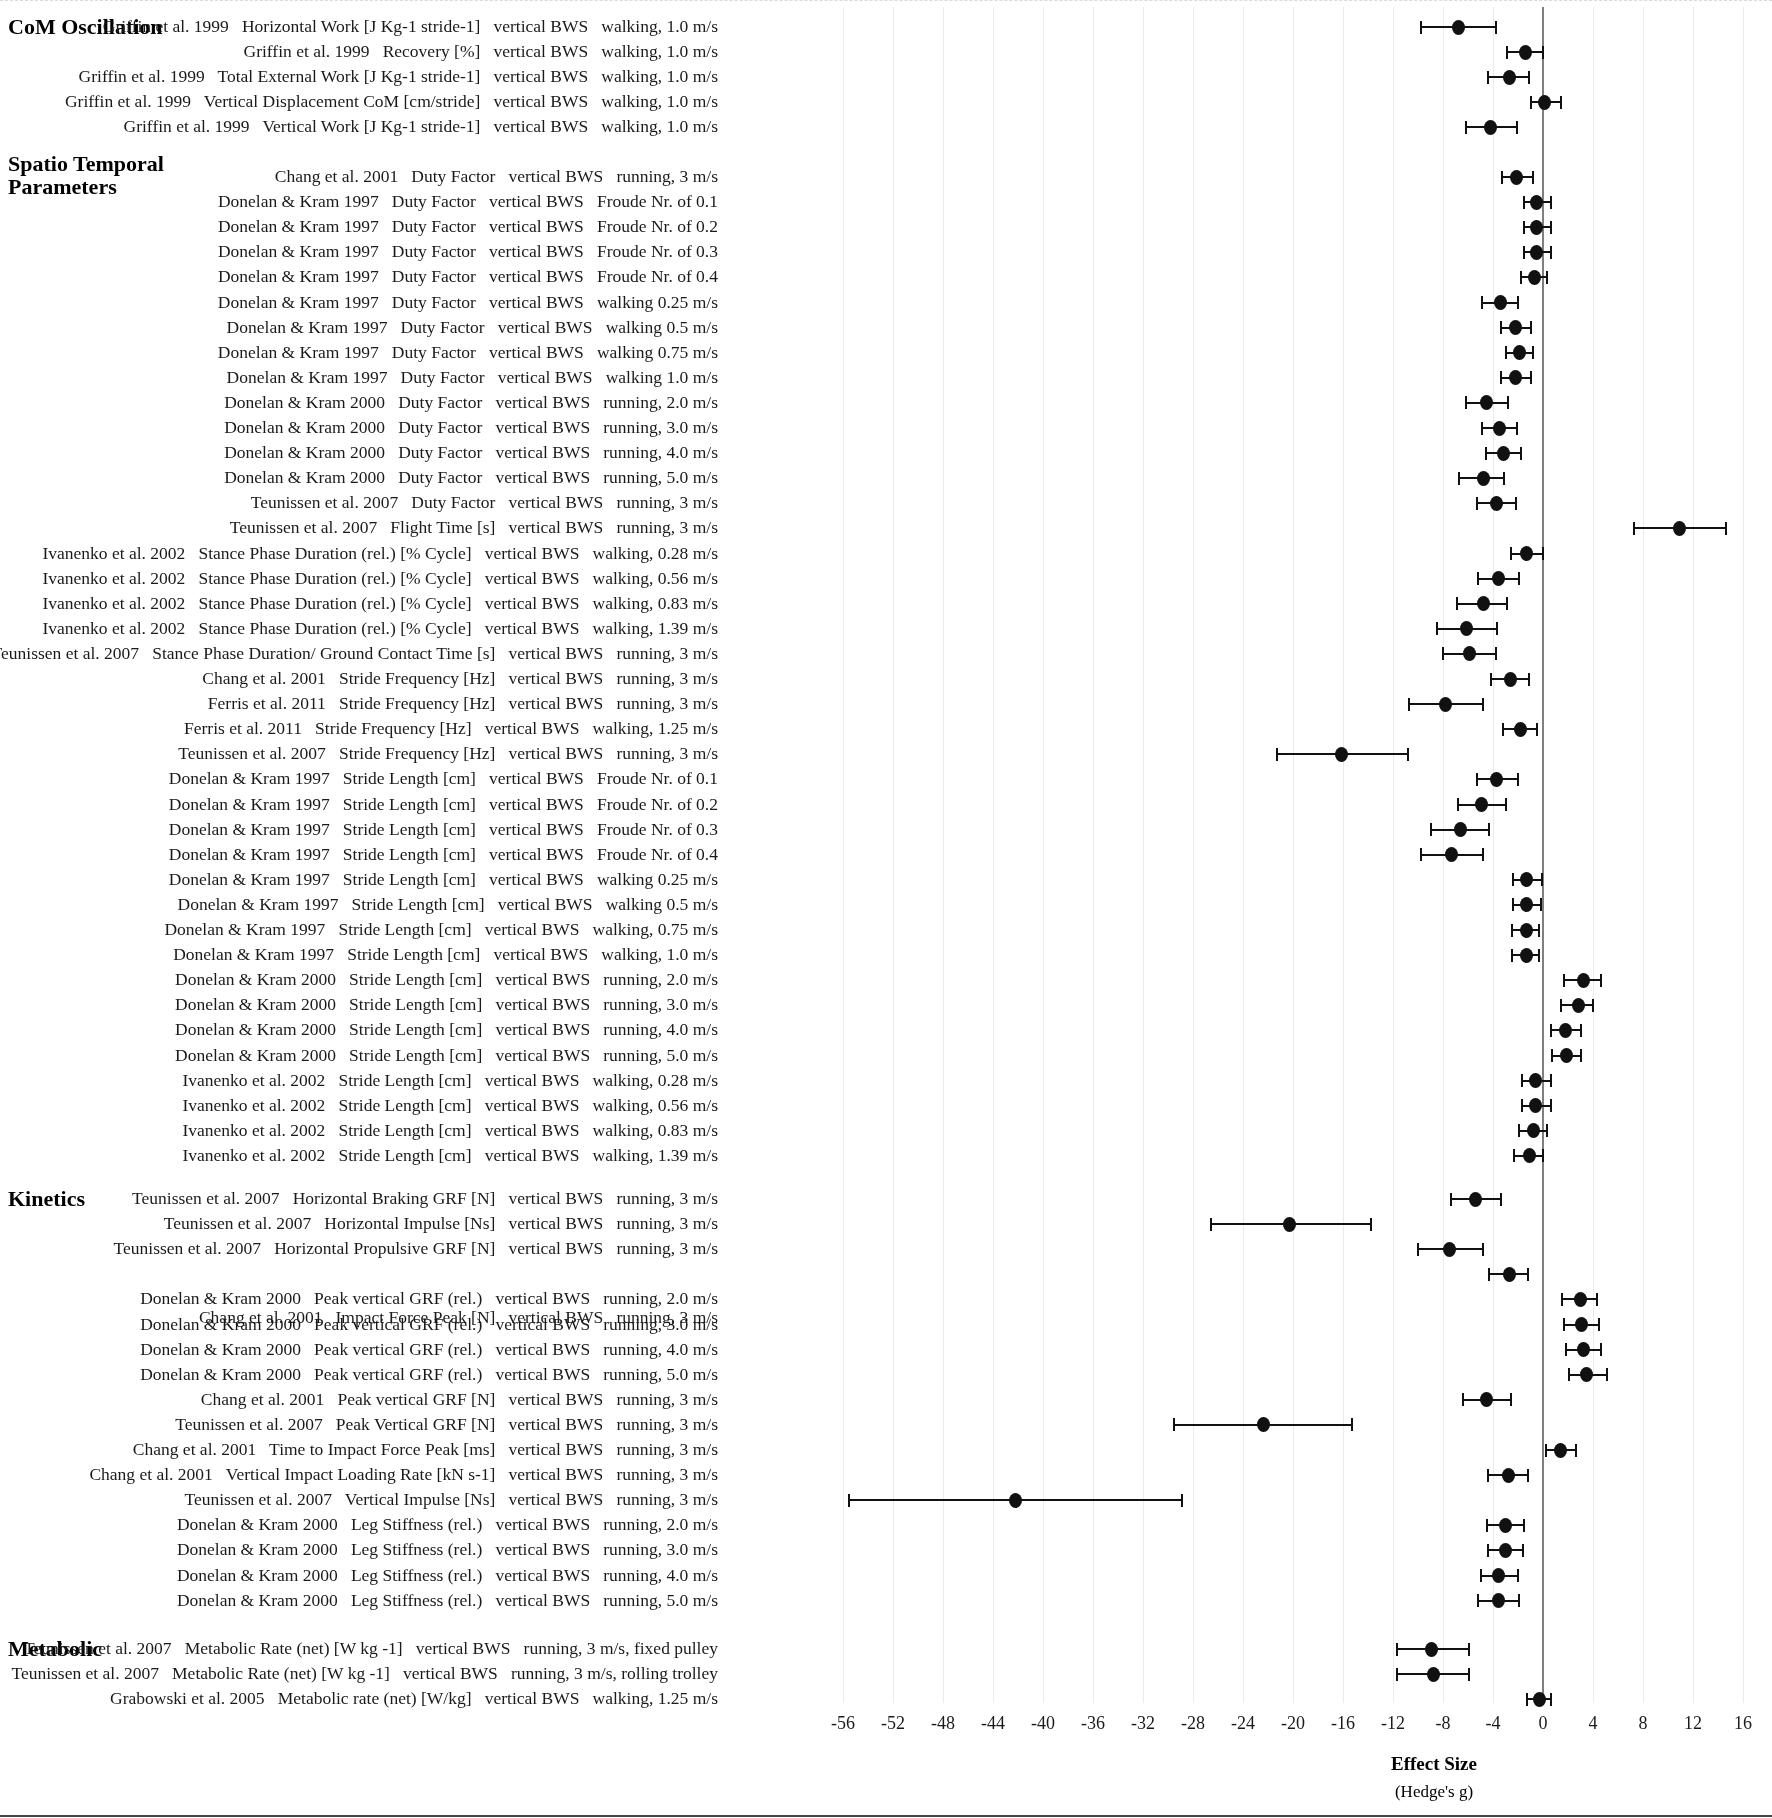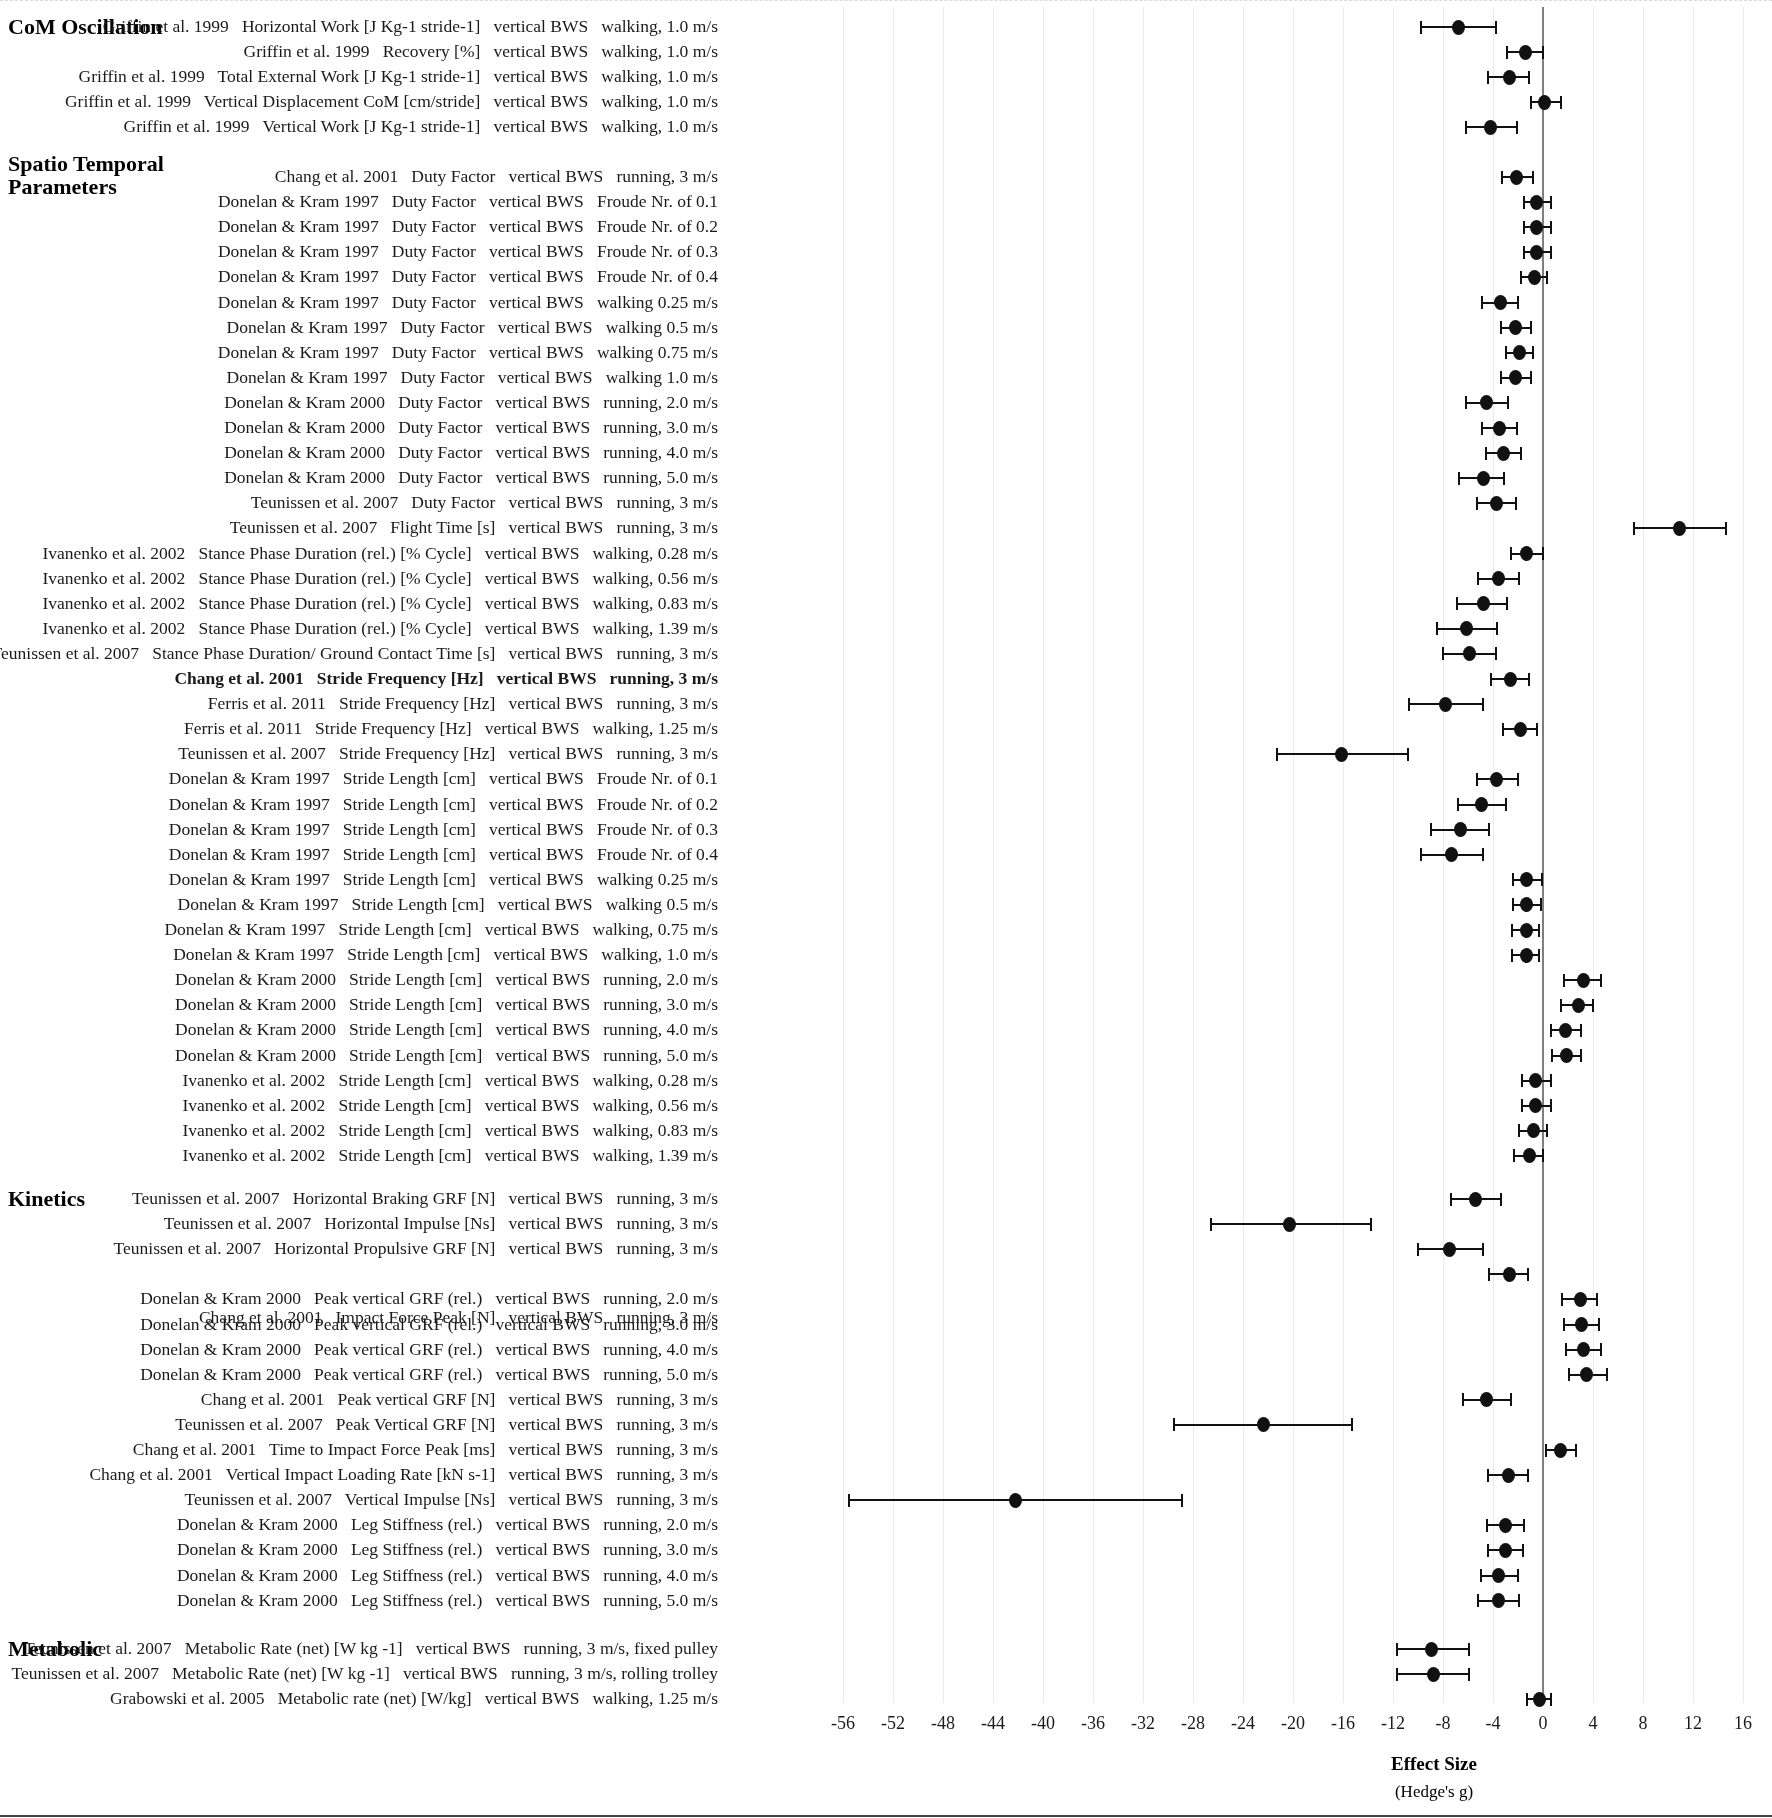--- a/index.html
+++ b/index.html
@@ -202,21 +202,21 @@
       <div class="rowlabel" style="right: 1054px; top: 627.8px;">Ivanenko et al. 2002   Stance Phase Duration (rel.) [% Cycle]   vertical BWS   walking, 1.39 m/s</div>
       <div class="ci-line" style="left: 1436.75px; top: 626.8px; width: 60px;"></div>
       <div class="ci-cap" style="left: 1435.75px; top: 621.3px;"></div>
       <div class="ci-cap" style="left: 1495.75px; top: 621.3px;"></div>
       <div class="effect-point" style="left: 1460.25px; top: 620.3px;"></div>
       <div class="rowlabel" style="right: 1054px; top: 652.9px;">Teunissen et al. 2007   Stance Phase Duration/ Ground Contact Time [s]   vertical BWS   running, 3 m/s</div>
       <div class="ci-line" style="left: 1443px; top: 651.9px; width: 52.5px;"></div>
       <div class="ci-cap" style="left: 1442px; top: 646.4px;"></div>
       <div class="ci-cap" style="left: 1494.5px; top: 646.4px;"></div>
       <div class="effect-point" style="left: 1462.75px; top: 645.4px;"></div>
-      <div class="rowlabel" style="right: 1054px; top: 678px; font-weight: bold;">Chang et al. 2001   Stride Frequency [Hz]   vertical BWS   running, 3 m/s</div>
+      <div class="rowlabel" style="right: 1054px; top: 678px;">Chang et al. 2001   Stride Frequency [Hz]   vertical BWS   running, 3 m/s</div>
       <div class="ci-line" style="left: 1490.5px; top: 677px; width: 38.75px;"></div>
       <div class="ci-cap" style="left: 1489.5px; top: 671.5px;"></div>
       <div class="ci-cap" style="left: 1528.25px; top: 671.5px;"></div>
       <div class="effect-point" style="left: 1504px; top: 670.5px;"></div>
       <div class="rowlabel" style="right: 1054px; top: 703.1px;">Ferris et al. 2011   Stride Frequency [Hz]   vertical BWS   running, 3 m/s</div>
       <div class="ci-line" style="left: 1409.25px; top: 702.1px; width: 73.75px;"></div>
       <div class="ci-cap" style="left: 1408.25px; top: 696.6px;"></div>
       <div class="ci-cap" style="left: 1482px; top: 696.6px;"></div>
       <div class="effect-point" style="left: 1439px; top: 695.6px;"></div>
       <div class="rowlabel" style="right: 1054px; top: 728.2px;">Ferris et al. 2011   Stride Frequency [Hz]   vertical BWS   walking, 1.25 m/s</div>

